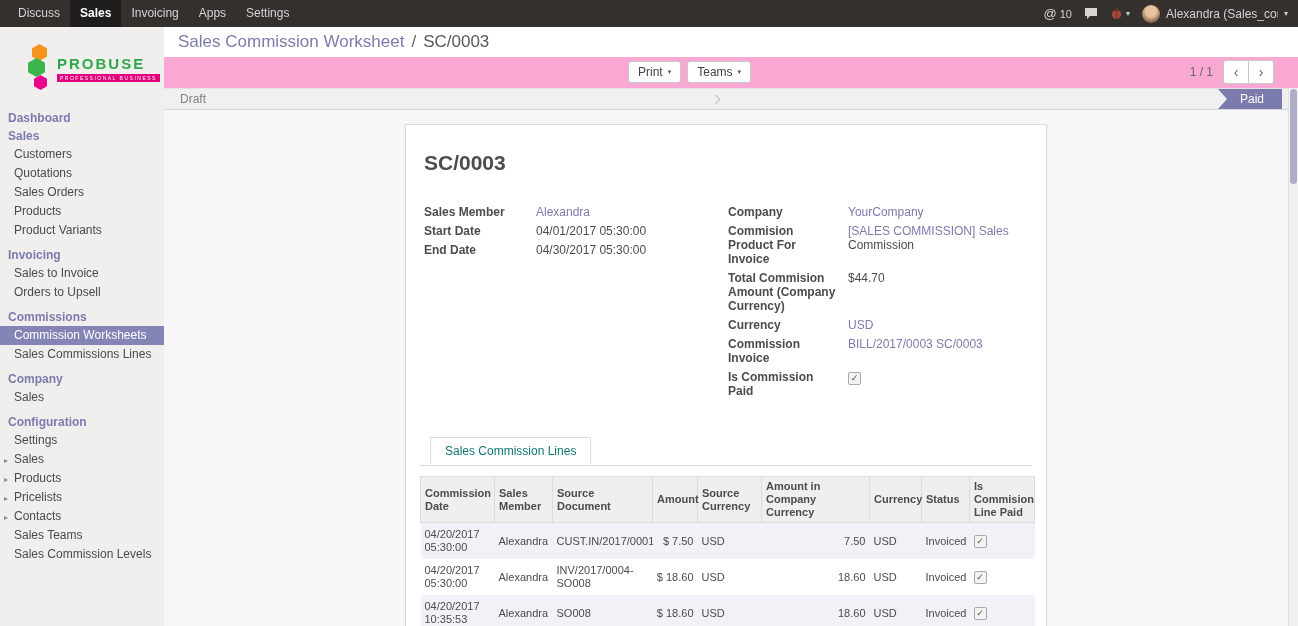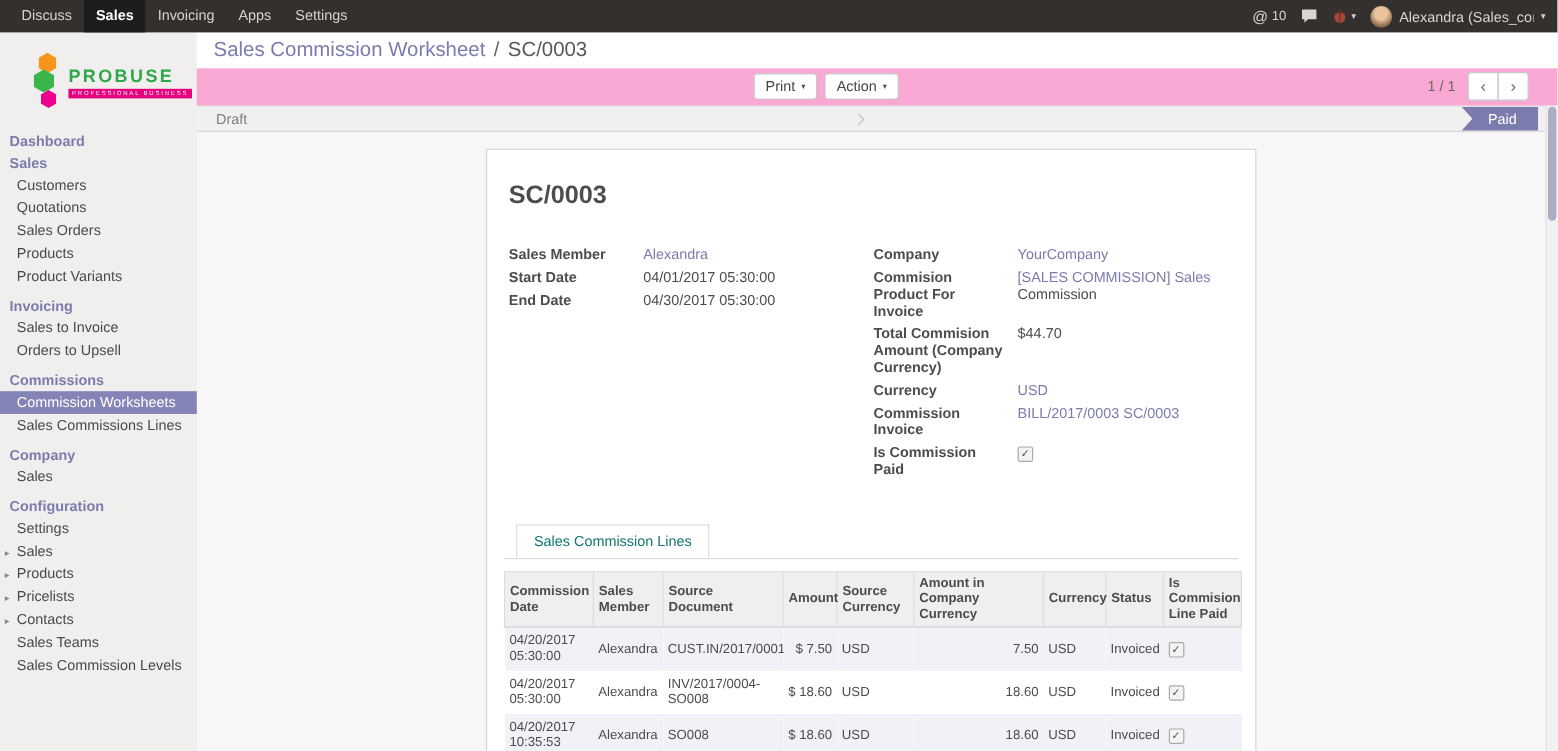--- a/index.html
+++ b/index.html
@@ -191,21 +191,21 @@
     <span class="bc-current">SC/0003</span>
   </div>
 
   <div class="button-row">
     <div class="btn-group-center">
       <div class="btn">
         <span>Print</span>
         <span class="caret">▾</span>
       </div>
       <div class="btn">
-        <span>Action</span>
+        <span>Teams</span>
         <span class="caret">▾</span>
       </div>
     </div>
     <div class="pager">
       <span>1 / 1</span>
       <span class="pager-btns">
         <span class="pg-btn prev">‹</span>
         <span class="pg-btn next">›</span>
       </span>
     </div>

